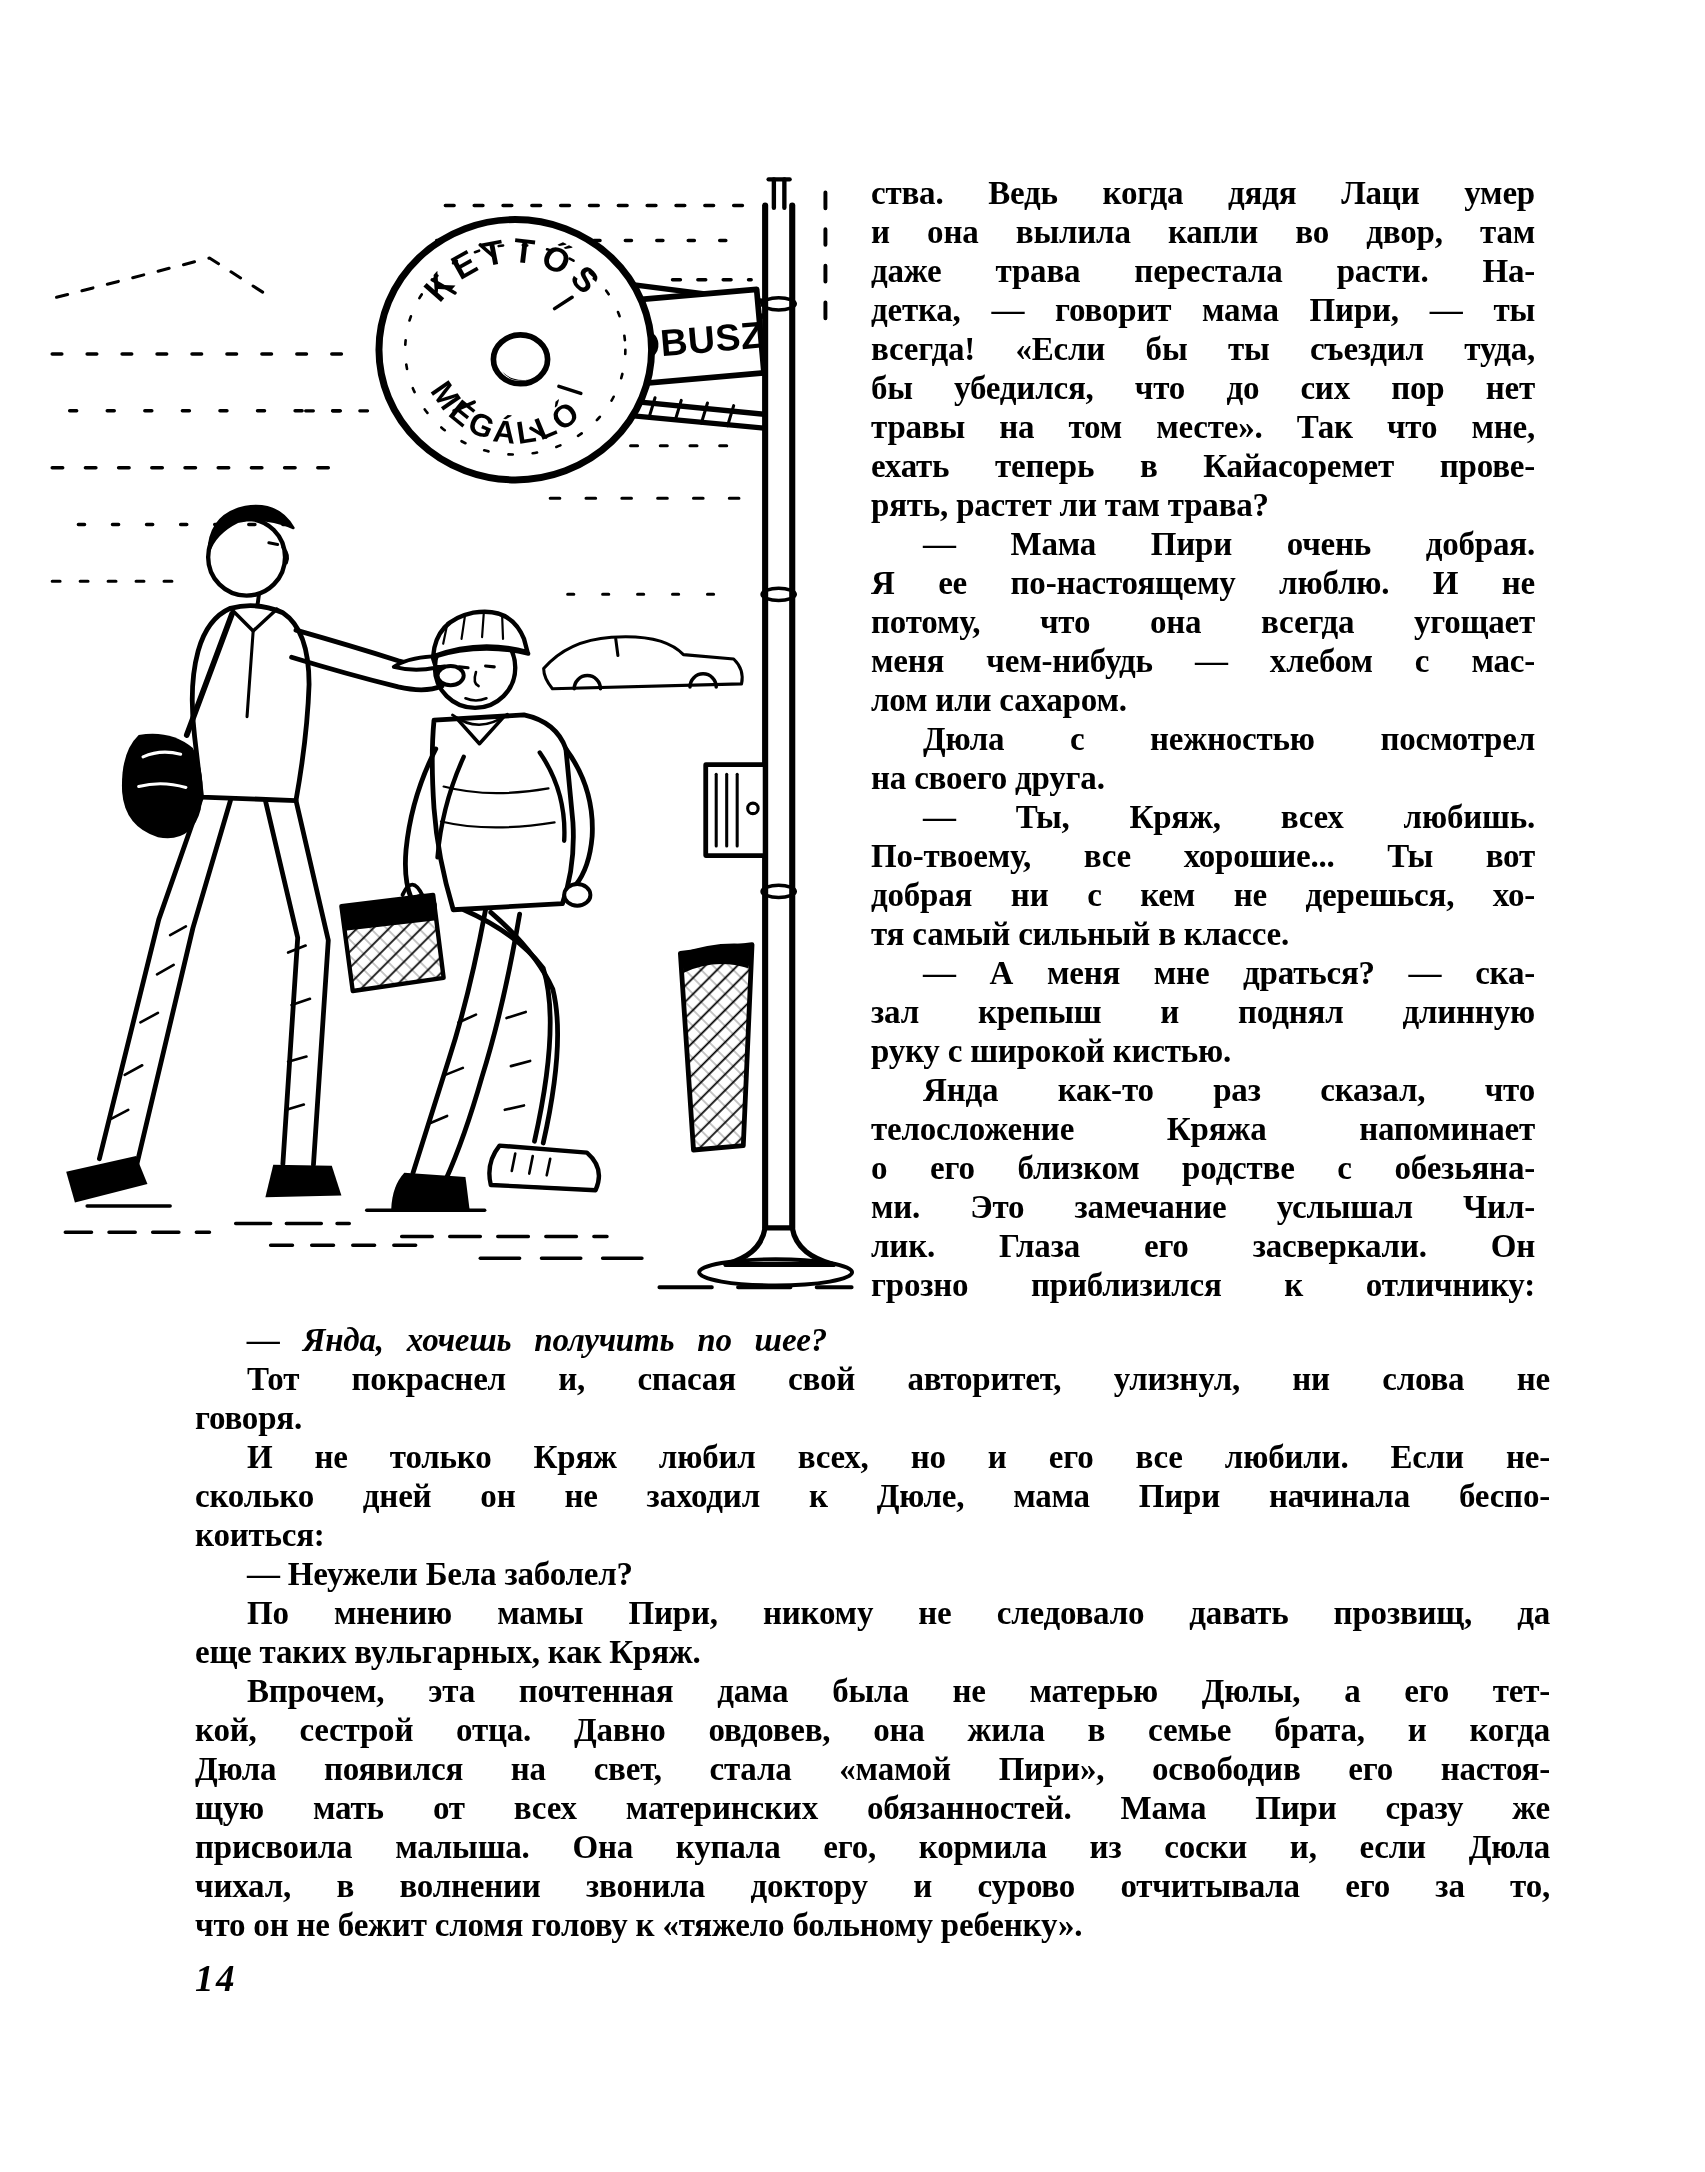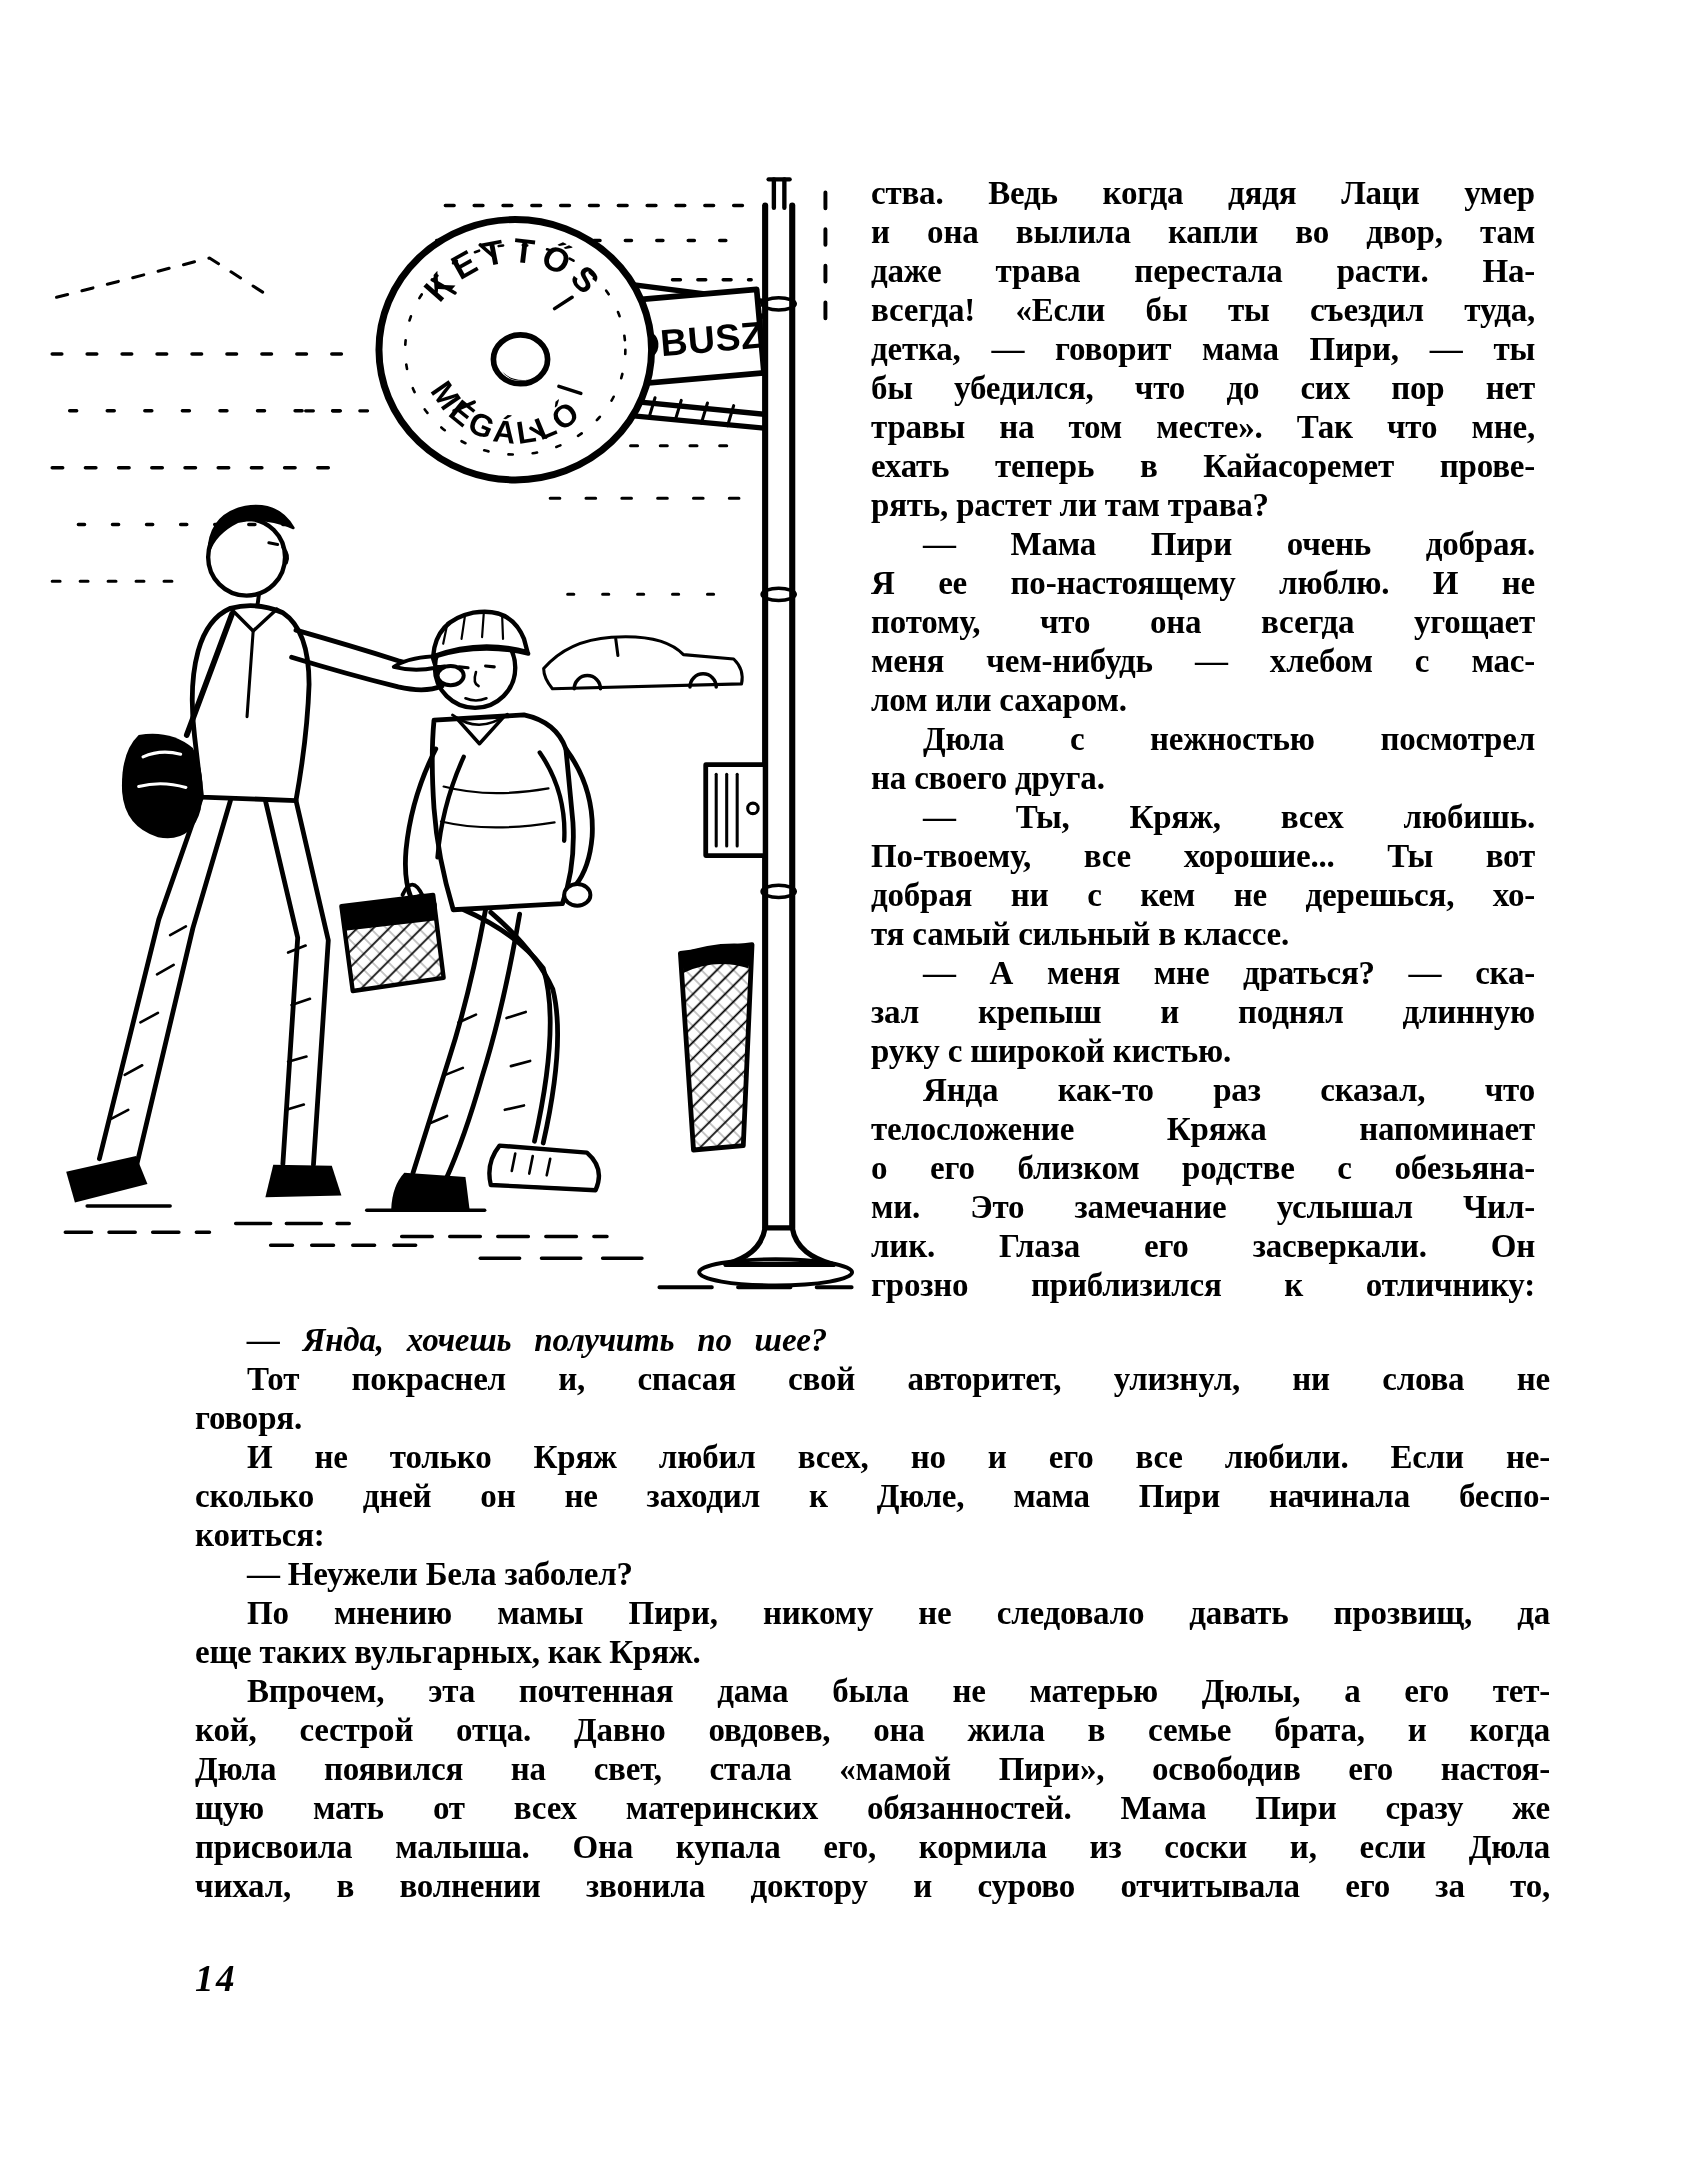--- a/index.html
+++ b/index.html
@@ -179,22 +179,22 @@
       <path d="M 1040 2500 H 1430" stroke-width="8" stroke-dasharray="90 50"></path>
       <path d="M 1450 2566 H 1890" stroke-width="9" stroke-dasharray="120 60"></path>
     </g>
   </svg>
   </div>
 
   <div class="rc">
     <div class="tl">ства. Ведь когда дядя Лаци умер</div>
     <div class="tl">и она вылила капли во двор, там</div>
     <div class="tl">даже трава перестала расти. На-</div>
+    <div class="tl">детка, — говорит мама Пири, — ты</div>
     <div class="tl">всегда! «Если бы ты съездил туда,</div>
-    <div class="tl">детка, — говорит мама Пири, — ты</div>
     <div class="tl">бы убедился, что до сих пор нет</div>
     <div class="tl">травы на том месте». Так что мне,</div>
     <div class="tl">ехать теперь в Кайасоремет прове-</div>
     <div class="tl end">рять, растет ли там трава?</div>
     <div class="tl ind">— Мама Пири очень добрая.</div>
     <div class="tl">Я ее по-настоящему люблю. И не</div>
     <div class="tl">потому, что она всегда угощает</div>
     <div class="tl">меня чем-нибудь — хлебом с мас-</div>
     <div class="tl end">лом или сахаром.</div>
     <div class="tl ind">Дюла с нежностью посмотрел</div>
@@ -223,18 +223,19 @@
     <div class="tl end">коиться:</div>
     <div class="tl end ind">— Неужели Бела заболел?</div>
     <div class="tl ind">По мнению мамы Пири, никому не следовало давать прозвищ, да</div>
     <div class="tl end">еще таких вульгарных, как Кряж.</div>
     <div class="tl ind">Впрочем, эта почтенная дама была не матерью Дюлы, а его тет-</div>
     <div class="tl">кой, сестрой отца. Давно овдовев, она жила в семье брата, и когда</div>
     <div class="tl">Дюла появился на свет, стала «мамой Пири», освободив его настоя-</div>
     <div class="tl">щую мать от всех материнских обязанностей. Мама Пири сразу же</div>
     <div class="tl">присвоила малыша. Она купала его, кормила из соски и, если Дюла</div>
     <div class="tl">чихал, в волнении звонила доктору и сурово отчитывала его за то,</div>
+    <div class="tl end">что он не бежит сломя голову к «тяжело больному ребенку».</div>
   </div>
 
   <div class="pagenum">14</div>
 
 </div>
 
 
 </body></html>

